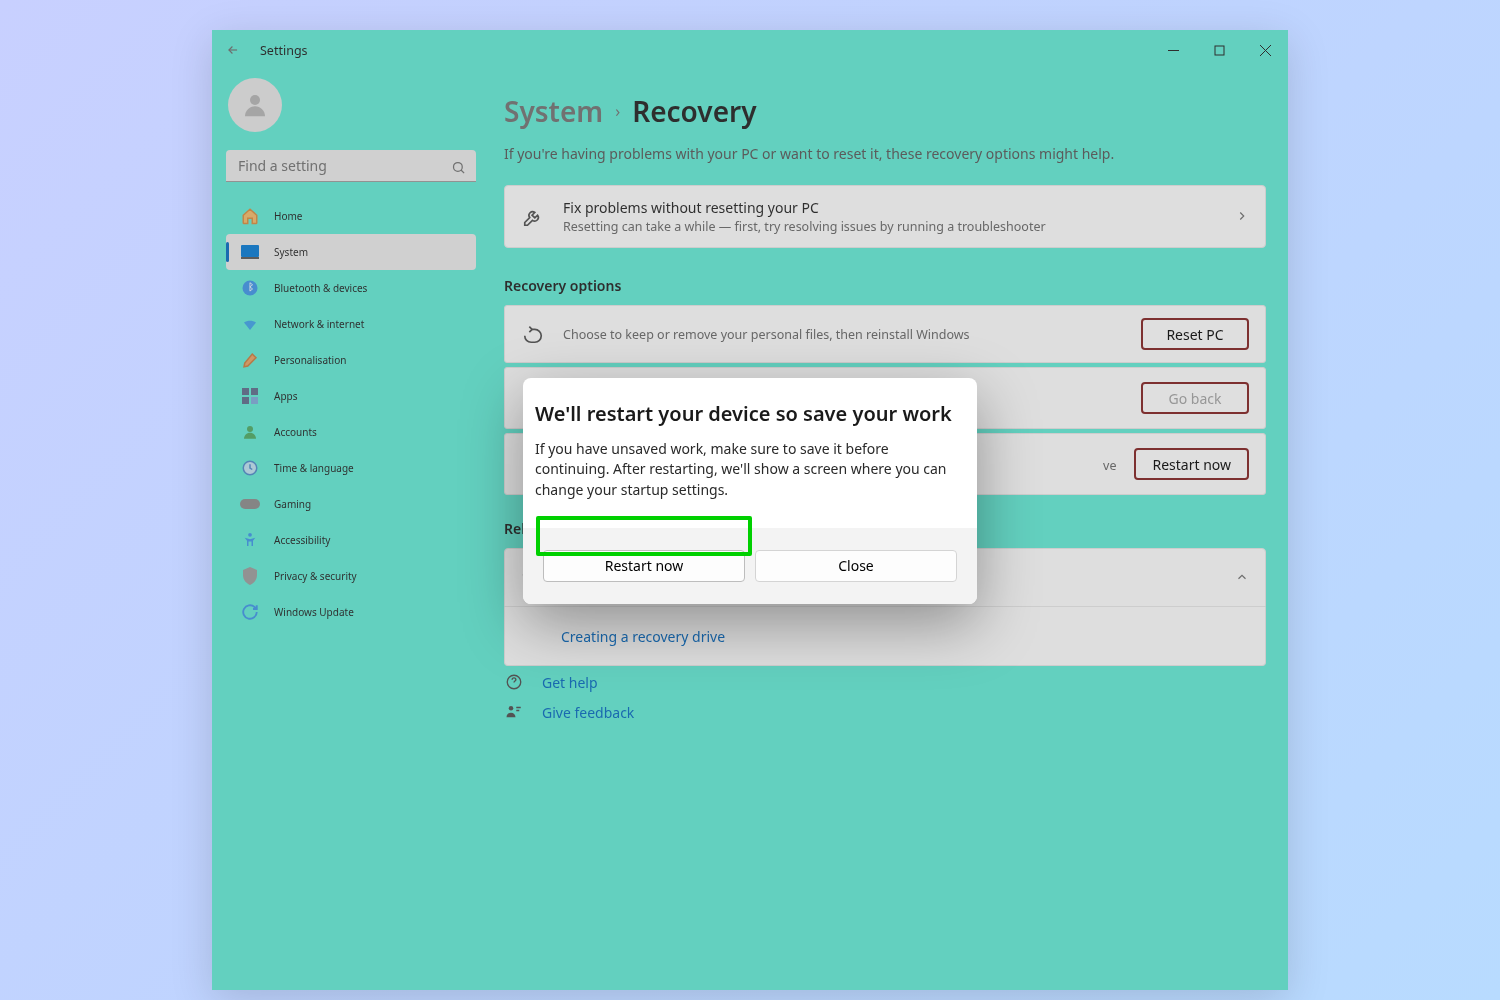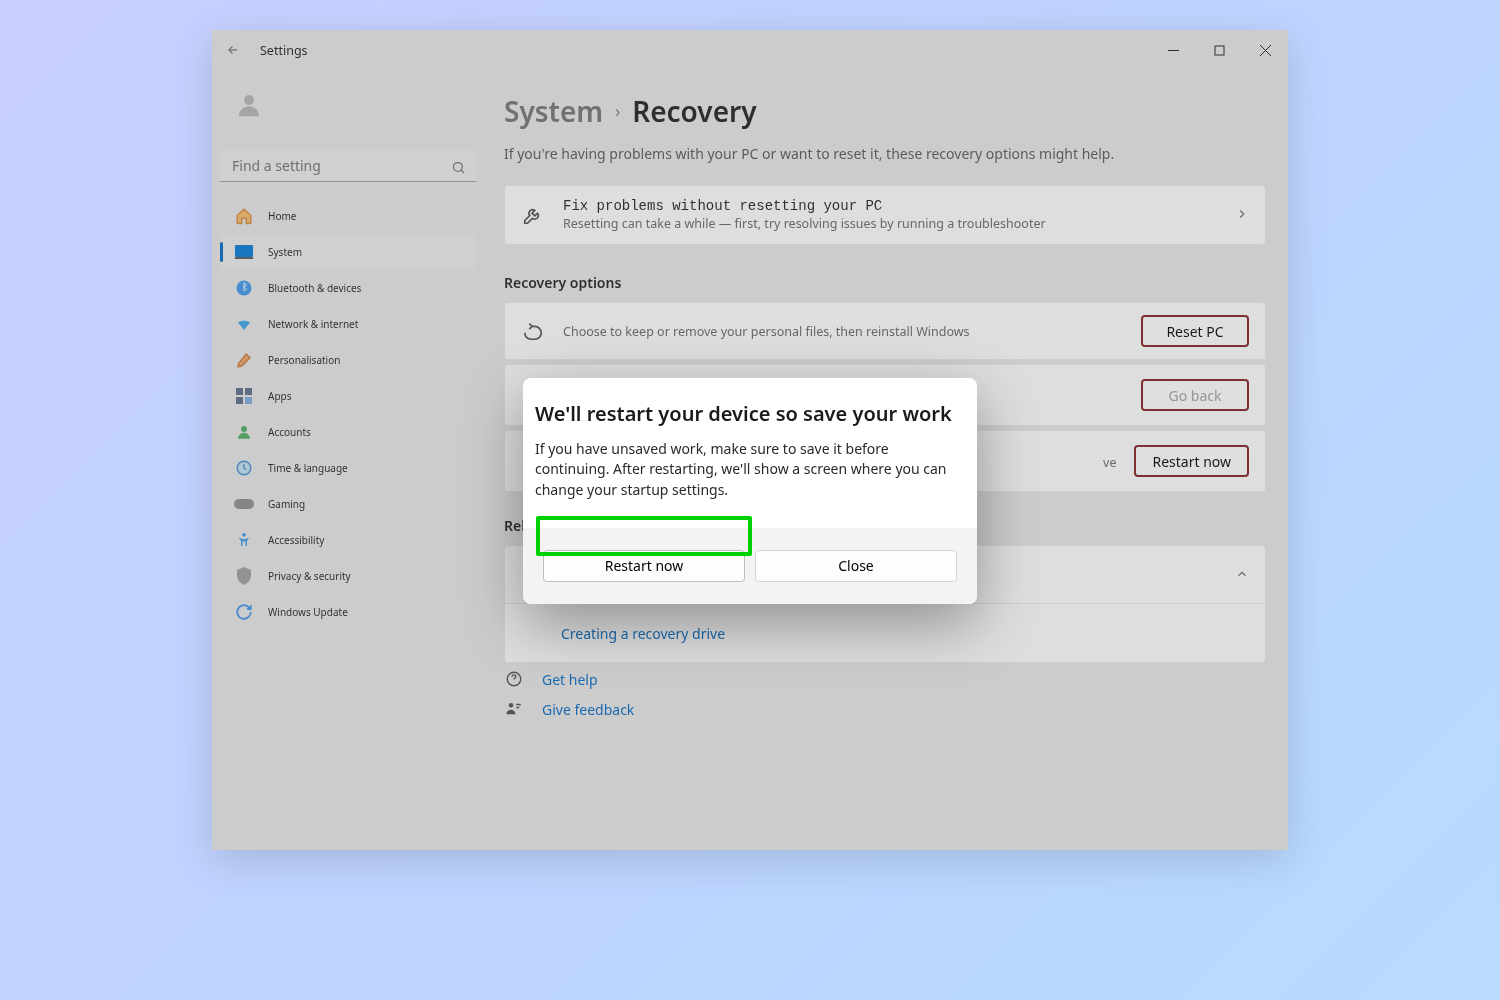--- a/index.html
+++ b/index.html
@@ -4,39 +4,39 @@
 <style>
   * { box-sizing: border-box; margin: 0; padding: 0; font-family: "Segoe UI", system-ui, sans-serif; }
   body {
     width: 1500px; height: 1000px;
     background: linear-gradient(135deg, #c8d0ff 0%, #bfd4ff 50%, #b8dbff 100%);
     display: flex; align-items: flex-start; justify-content: center;
     padding-top: 30px;
     overflow: hidden;
   }
   .window {
-    width: 1076px; height: 820px;
-    background: #e5e5e5;
+    width: 1076px; height: 960px;
+    background: #5eead4;
     position: relative;
     box-shadow: 0 10px 40px rgba(0,0,0,.15);
   }
   .titlebar {
     height: 40px; display: flex; align-items: center; justify-content: space-between;
     padding: 0 0 0 12px;
   }
   .tb-left { display:flex; align-items:center; gap:18px; }
   .back-btn { width:18px; height:18px; display:flex; align-items:center; justify-content:center; color:#6b6b6b; }
   .tb-title { font-size:12.5px; color:#1a1a1a; }
   .wincontrols { display:flex; }
   .wc { width:46px; height:40px; display:flex; align-items:center; justify-content:center; color:#1a1a1a; }
   .wc svg { stroke:#1a1a1a; }
 
   .body { display:flex; height: calc(100% - 40px); }
 
-  .sidebar { width:276px; padding: 8px 12px 0 8px; display:flex; flex-direction:column; }
+  .sidebar { width:276px; padding: 8px 12px 0 14px; display:flex; flex-direction:column; }
   .avatar { width:54px; height:54px; border-radius:50%; background:#e4e4e4; display:flex; align-items:center; justify-content:center; margin:0 0 18px 2px;}
   .avatar svg { width:30px; height:30px; opacity:.55; }
   .search { position:relative; margin-bottom:12px; }
   .search input { width:100%; height:32px; background:#e9e9e9; border:none; border-bottom:1.5px solid #9a9a9a; border-radius:4px 4px 0 0; padding:0 34px 0 12px; font-size:14px; color:#333; }
   .search input::placeholder { color:#6f6f6f; }
   .search .sicon { position:absolute; right:10px; top:8px; color:#6f6f6f; }
 
   .nav { display:flex; flex-direction:column; gap:0; margin-top:4px;}
   .nav-item { height:36px; display:flex; align-items:center; gap:14px; padding:0 0 0 14px; border-radius:4px; font-size:10px; color:#1a1a1a; cursor:default; position:relative;}
   .nav-item .nicon { width:20px; height:20px; display:flex; align-items:center; justify-content:center;}
@@ -46,21 +46,21 @@
   .main { flex:1; padding: 16px 22px 0 16px; overflow:hidden;}
   .breadcrumb { display:flex; align-items:center; gap:12px; margin-bottom:14px; margin-top:6px;}
   .breadcrumb .bc { font-size:28px; font-weight:600; color:#707070;}
   .breadcrumb .sep { font-size:16px; color:#707070; }
   .breadcrumb .bc.current { color:#1a1a1a; }
   .subtext { font-size:14px; color:#545454; margin-bottom:22px;}
 
   .card { background:#fbfbfb; border:1px solid #e6e6e6; border-radius:4px; display:flex; align-items:center; padding:12px 16px; gap:18px; }
   .card .cicon { width:24px; height:24px; color:#4a4a4a; display:flex; align-items:center; justify-content:center;}
   .card .ctext { flex:1; }
-  .card .ct1 { font-size:14px; color:#1a1a1a;font-family:Liberation Mono, monospace; }
+  .card .ct1 { font-size:14px; color:#1a1a1a; }
   .card .ct2 { font-size:12.5px; color:#646464; margin-top:1px;}
   .card .arrow { color:#6b6b6b; }
   .card .btn { min-width:108px; height:32px; background:#fdfdfd; border:2px solid #7f1d1d; border-radius:4px; font-size:14px; display:flex; align-items:center; justify-content:center; padding:0 16px;}
   .card .btn.disabled { color:#a0a0a0; }
 
   .sec-h { font-size:14px; font-weight:600; color:#1a1a1a; margin:28px 0 10px;}
   .stack > .card + .card { margin-top:4px; }
   .stack .card { border-radius:3px;}
 
   .sec-h.small { margin-top:24px;}

